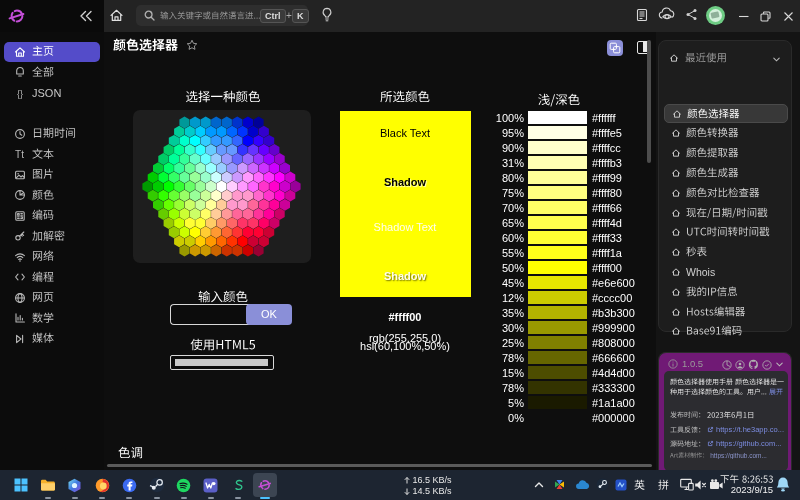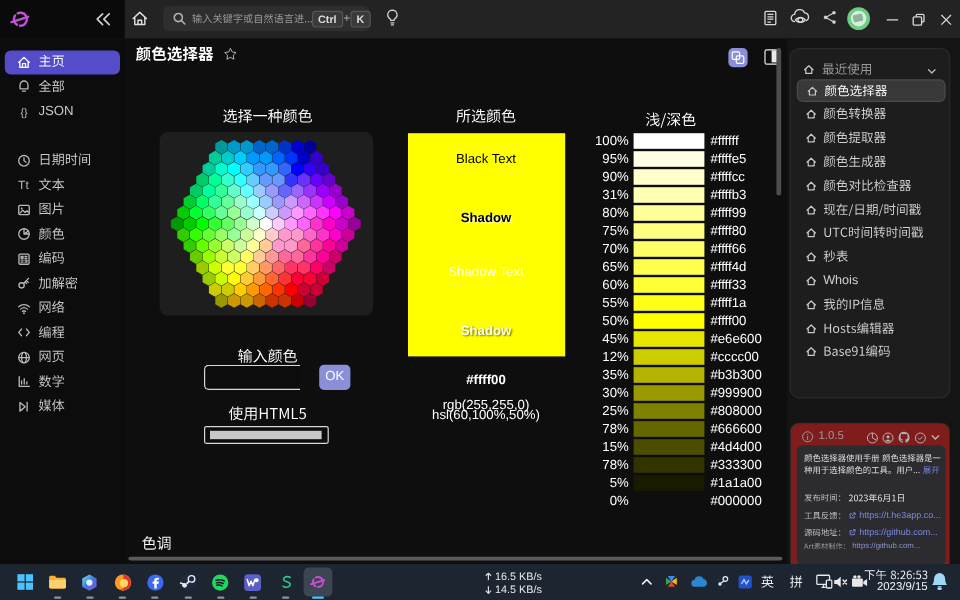--- a/index.html
+++ b/index.html
@@ -30,34 +30,34 @@
 #panelbtn::after{content:"";position:absolute;right:0;top:0;width:5px;height:10px;background:#e8e8e8;}
 .cx{position:absolute;transform:translateX(-50%);}
 #pickerpanel{position:absolute;left:29px;top:78px;width:178px;height:153px;background:#1e1e1e;border-radius:7px;}
 #selcolor{position:absolute;left:236px;top:78.5px;width:130.5px;height:186px;background:#ffff00;}
 .sct{position:absolute;width:130px;text-align:center;font-size:11px;}
 .cval{position:absolute;width:130px;text-align:center;color:#fff;font-size:11px;left:236px;}
 .pct{position:absolute;left:380px;width:40px;text-align:right;color:#fff;font-size:11px;height:15px;line-height:15px;}
 .sw{position:absolute;left:424px;width:59px;height:13px;}
 .hexc{position:absolute;left:488px;color:#fff;font-size:11px;height:15px;line-height:15px;}
 #colin{position:absolute;left:66px;top:272px;width:80px;height:21px;background:#0c0c0c;border:1.5px solid #d8d8d8;border-radius:4px 0 0 4px;border-right:none;}
-#okbtn{position:absolute;left:162px;top:272px;width:26px;height:21px;background:#8a8fd8;border-radius:4px;color:#fff;font-size:11px;text-align:center;line-height:21px;}
+#okbtn{position:absolute;left:142px;top:272px;width:46px;height:21px;background:#8a8fd8;border-radius:4px;color:#fff;font-size:11px;text-align:center;line-height:21px;}
 #html5box{position:absolute;left:66px;top:323px;width:104px;height:15px;background:#0c0c0c;border:1.5px solid #d8d8d8;border-radius:2px;}
 #html5box .bar{position:absolute;left:4px;top:2.5px;width:93px;height:7px;background:#c9c9c9;}
 #vscroll{position:absolute;left:543px;top:8px;width:4px;height:123px;background:#4d4d4d;border-radius:2px;}
 #hscroll{position:absolute;left:3px;top:432px;width:545px;height:2.5px;background:#5a5a5a;border-radius:2px;}
 
 #rside{position:absolute;left:656px;top:32px;width:144px;height:438px;background:#141414;}
 #rpanel1{position:absolute;left:2px;top:8px;width:134px;height:292px;background:#1d1d1d;border-radius:8px;border:1px solid #2a2a2a;}
 #rhead{position:absolute;left:10px;top:11px;display:flex;align-items:center;gap:6px;}
 #rchev{position:absolute;right:10px;top:14px;}
-.ritem{position:absolute;left:5px;width:124px;height:19px;display:flex;align-items:center;gap:5px;padding-left:7px;white-space:nowrap;overflow:hidden;}
+.ritem{position:absolute;left:5px;width:124px;height:19px;display:flex;align-items:center;gap:5px;padding-left:7px;white-space:nowrap;overflow:hidden;margin-top:38px;}
 .ritem .latin{color:#d0d0d0;}
 .ract{background:#383838;border:1px solid #4a4a4a;border-radius:5px;}
-#rpanel2{position:absolute;left:2px;top:320px;width:134px;height:118px;background:#7f1d1d;border-radius:8px 8px 0 0;border:1px solid #2a2a2a;border-bottom:none;}
+#rpanel2{position:absolute;left:2px;top:320px;width:134px;height:118px;background:#701a75;border-radius:8px 8px 0 0;border:1px solid #2a2a2a;border-bottom:none;}
 #vhead{position:absolute;left:9px;top:5px;display:flex;align-items:center;gap:4px;color:#9a9a9a;font-size:9.5px;}
 #vicons{position:absolute;right:7px;top:6px;display:flex;align-items:center;gap:3px;}
 #vcard{position:absolute;left:5px;top:17.5px;width:124px;height:100px;background:#2c2c30;border-radius:5px;}
 .vrow{position:absolute;left:6px;white-space:nowrap;overflow:hidden;width:114px;display:flex;align-items:center;gap:2px;}
 .vlink{color:#7c8ce0;font-size:7.5px;}
 
 #taskbar{position:absolute;left:0;top:470px;width:800px;height:30px;background:#1d2531;}
 .tbi{position:absolute;top:3px;width:24px;height:24px;display:flex;align-items:center;justify-content:center;border-radius:4px;}
 .tbi.actbg{background:#3c4552;}
 .tund{position:absolute;left:9px;bottom:-2.2px;width:6px;height:2.5px;background:#8a93a0;border-radius:2px;}

